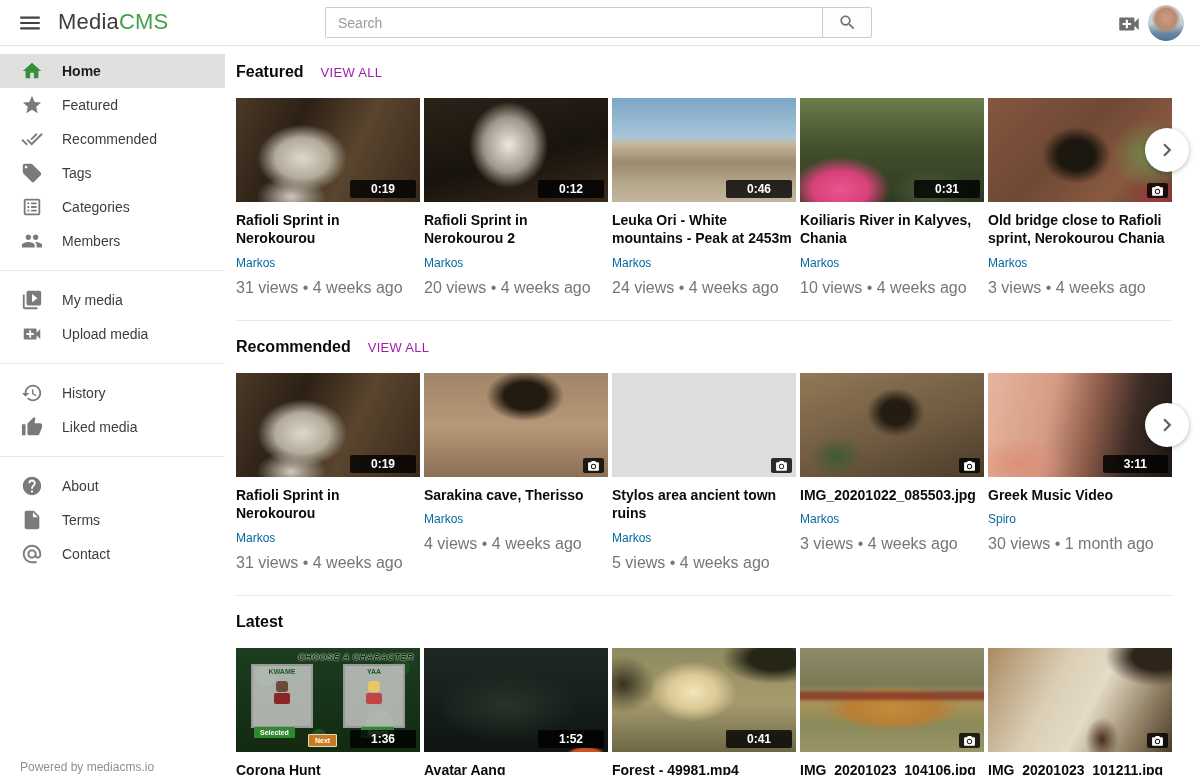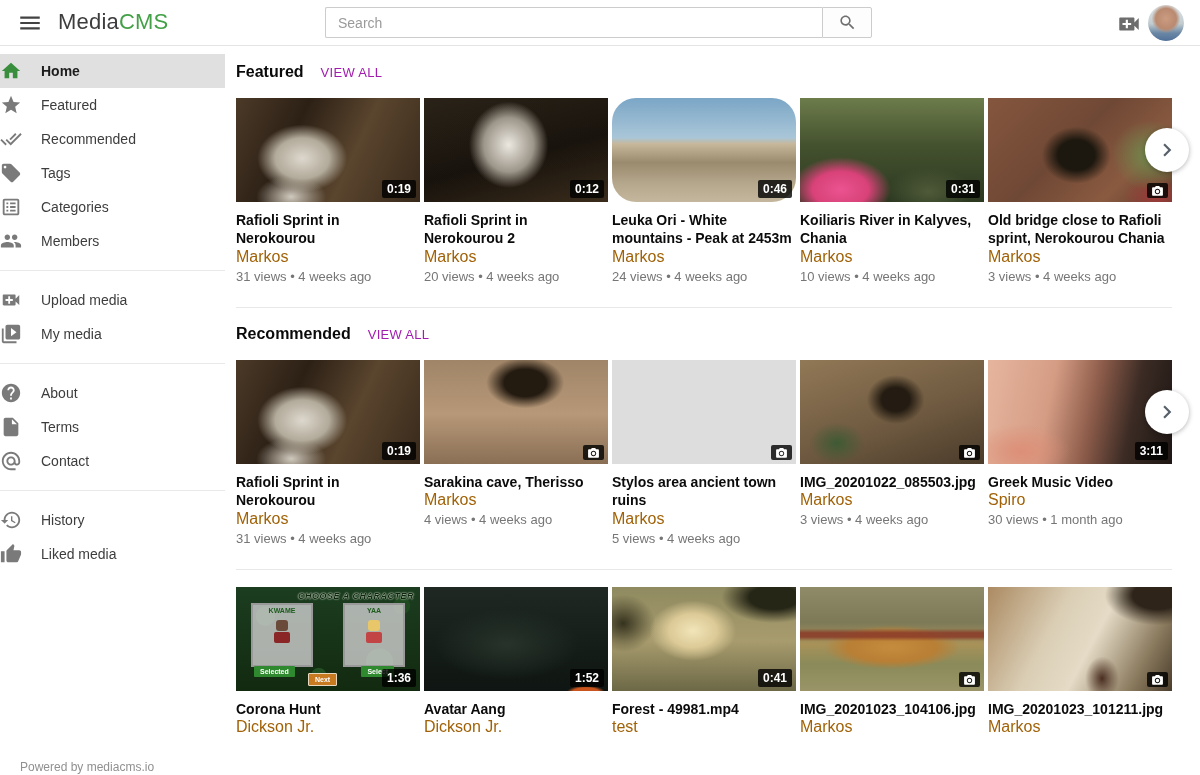--- a/index.html
+++ b/index.html
@@ -29,61 +29,61 @@
     padding:0; border-radius:50%; overflow:hidden; cursor:pointer; }
   .avatar-img { width:36px; height:36px; border-radius:50%;
     background:
       radial-gradient(circle at 50% 38%, #cb9c80 0%, #b98a70 36%, rgba(0,0,0,0) 50%),
       linear-gradient(180deg, #dde3e5 0%, #c2ccd0 52%, #6a88a4 78%, #51709a 100%); }
 
   
   aside { position:absolute; left:0; top:46px; width:225px; height:729px; background:#fff; }
   .nav-group { padding:8px 0 12px; }
   .nav-group + .nav-group { border-top:1px solid #e9e9e9; padding-top:12px; }
-  .nav-item { display:flex; align-items:center; height:34px; gap:19px;
+  .nav-item { display:flex; align-items:center; height:34px; padding-left:21px; gap:19px;
     cursor:pointer; color:#3d3d3d; font-size:14px; }
   .nav-item .nicon { width:22px; height:22px; color:#7a7a7a; flex:0 0 22px; }
   .nav-item.active { background:#e0e0e0; font-weight:bold; color:#1c1c1c; }
   .nav-item.active .nicon { color:#388e3c; }
   .powered { position:absolute; left:20px; bottom:1px; font-size:12px; color:#909090; }
 
   
   main { position:absolute; left:225px; top:46px; right:0; bottom:0; padding:0 28px 0 11px;
     overflow:hidden; }
   section.media-section { padding:17px 0 23px; border-bottom:1px solid #e8e8e8; }
   section.media-section:last-child { border-bottom:none; }
   .sec-head { display:flex; align-items:baseline; gap:17px; margin-bottom:17px; }
   .sec-head h2 { font-size:16px; color:#0a0a0a; }
   .view-all { font-size:13px; color:#a21caf; letter-spacing:.3px; text-decoration:none; }
   .row { position:relative; display:flex; gap:4px; }
   .card { width:184px; flex:0 0 184px; }
   .thumb { position:relative; width:184px; height:104px; background:#ddd; cursor:pointer; }
   .badge { position:absolute; right:4px; bottom:4px; background:rgba(0,0,0,.8); color:#fff;
-    font-size:12px; font-weight:bold; padding:1px 5px; border-radius:2px; line-height:16px; }
+    font-size:12px; font-weight:bold; padding:1px 21px; border-radius:2px; line-height:16px; }
   .badge.photo { padding:2px 4px 0; }
   .badge.photo svg { width:13px; height:13px; }
   .card-title { margin-top:9px; font-size:14px; line-height:1.32; font-weight:bold;
     color:#0b0b0b; cursor:pointer; }
-  .card-author { font-size:16px; color:#a16207; cursor:pointer; }
-  .card-meta { margin-top:3px; font-size:13px; color:#767676; }
+  .card-author { margin-top:8px; font-size:12px; color:#0369a1; cursor:pointer; }
+  .card-meta { margin-top:9px; font-size:16px; color:#767676; }
   .next-btn { position:absolute; right:-17px; top:30px; width:44px; height:44px; border:none;
     border-radius:50%; background:#fff; box-shadow:0 1px 5px rgba(0,0,0,.3); cursor:pointer;
     display:flex; align-items:center; justify-content:center; color:#57606a; z-index:5; }
 
   
   .thumb-waterfall1 { background:
     radial-gradient(ellipse 60px 45px at 36% 58%, #ddd8ce 0%, #b2aa9a 45%, rgba(0,0,0,0) 75%),
     radial-gradient(ellipse 50px 30px at 30% 95%, #cfc9bd 0%, rgba(0,0,0,0) 70%),
     linear-gradient(115deg, #4c3a28 0%, #2c2015 32%, #5a452e 62%, #38291b 100%); }
   .thumb-waterfall2 { background:
     radial-gradient(ellipse 55px 60px at 46% 45%, #ece8e1 0%, #9d968a 45%, rgba(0,0,0,0) 72%),
     linear-gradient(180deg, #27201727 , rgba(0,0,0,0)),
     linear-gradient(165deg, #2b2318 0%, #17120c 55%, #3a2c1c 100%); }
   .thumb-mountains { background:
-    linear-gradient(180deg, #7ba6c6 0%, #a9c6d8 38%, #c7b89c 44%, #9a8a6e 62%, #b5a78c 82%, #c4b79d 100%); border-radius: 24px; }
+    linear-gradient(180deg, #7ba6c6 0%, #a9c6d8 38%, #c7b89c 44%, #9a8a6e 62%, #b5a78c 82%, #c4b79d 100%); }
   .thumb-river { background:
     radial-gradient(ellipse 70px 45px at 22% 88%, #ea5390 0%, #d84278 40%, rgba(0,0,0,0) 72%),
     radial-gradient(ellipse 60px 35px at 70% 90%, #4e5a38 0%, rgba(0,0,0,0) 70%),
     linear-gradient(180deg, #6d7c4b 0%, #45522f 45%, #2c3820 100%); }
   .thumb-bridge { background:
     radial-gradient(ellipse 46px 38px at 48% 55%, #1d180f 0%, #1d180f 40%, rgba(0,0,0,0) 75%),
     radial-gradient(ellipse 55px 50px at 88% 55%, #6f8a4c 0%, rgba(0,0,0,0) 70%),
     radial-gradient(ellipse 50px 30px at 92% 95%, #a03a3a 0%, rgba(0,0,0,0) 70%),
     linear-gradient(135deg, #85563e 0%, #6f4835 45%, #8a5a40 75%, #5e3d2c 100%); }
   .thumb-cave { background:
@@ -226,76 +226,76 @@
                 <path d="M16 11c1.66 0 2.99-1.34 2.99-3S17.66 5 16 5c-1.66 0-3 1.34-3 3s1.34 3 3 3zm-8 0c1.66 0 2.99-1.34 2.99-3S9.66 5 8 5C6.34 5 5 6.34 5 8s1.34 3 3 3zm0 2c-2.33 0-7 1.17-7 3.5V19h14v-2.5c0-2.33-4.67-3.5-7-3.5zm8 0c-.29 0-.62.02-.97.05 1.16.84 1.97 1.97 1.97 3.45V19h6v-2.5c0-2.33-4.67-3.5-7-3.5z"></path>
               </svg>
             </span>
             <span>Members</span>
           </div>
         </div>
         <div class="nav-group">
           <div class="nav-item">
             <span class="nicon">
               <svg width="22" height="22" viewBox="0 0 24 24" fill="currentColor">
+                <path d="M4 6H2v14c0 1.1.9 2 2 2h14v-2H4V6zm16-4H8c-1.1 0-2 .9-2 2v12c0 1.1.9 2 2 2h12c1.1 0 2-.9 2-2V4c0-1.1-.9-2-2-2zm-8 12.5v-9l6 4.5-6 4.5z"></path>
+              </svg>
+            </span>
+            <span>My media</span>
+          </div>
+          <div class="nav-item">
+            <span class="nicon">
+              <svg width="22" height="22" viewBox="0 0 24 24" fill="currentColor">
                 <path d="M17 10.5V7c0-.55-.45-1-1-1H4c-.55 0-1 .45-1 1v10c0 .55.45 1 1 1h12c.55 0 1-.45 1-1v-3.5l4 4v-11l-4 4zM14 13h-3v3H9v-3H6v-2h3V8h2v3h3v2z"></path>
               </svg>
             </span>
             <span>Upload media</span>
           </div>
-          <div class="nav-item">
-            <span class="nicon">
-              <svg width="22" height="22" viewBox="0 0 24 24" fill="currentColor">
-                <path d="M4 6H2v14c0 1.1.9 2 2 2h14v-2H4V6zm16-4H8c-1.1 0-2 .9-2 2v12c0 1.1.9 2 2 2h12c1.1 0 2-.9 2-2V4c0-1.1-.9-2-2-2zm-8 12.5v-9l6 4.5-6 4.5z"></path>
-              </svg>
-            </span>
-            <span>My media</span>
-          </div>
         </div>
         <div class="nav-group">
           <div class="nav-item">
             <span class="nicon">
               <svg width="22" height="22" viewBox="0 0 24 24" fill="currentColor">
+                <path d="M13 3c-4.97 0-9 4.03-9 9H1l3.89 3.89.07.14L9 12H6c0-3.87 3.13-7 7-7s7 3.13 7 7-3.13 7-7 7c-1.93 0-3.68-.79-4.94-2.06l-1.42 1.42C8.27 19.99 10.51 21 13 21c4.97 0 9-4.03 9-9s-4.03-9-9-9zm-1 5v5l4.28 2.54.72-1.21-3.5-2.08V8z"></path>
+              </svg>
+            </span>
+            <span>History</span>
+          </div>
+          <div class="nav-item">
+            <span class="nicon">
+              <svg width="22" height="22" viewBox="0 0 24 24" fill="currentColor">
+                <path d="M1 21h4V9H1v12zm22-11c0-1.1-.9-2-2-2h-6.31l.95-4.57.03-.32c0-.41-.17-.79-.44-1.06L14.17 1 7.58 7.59C7.22 7.95 7 8.45 7 9v10c0 1.1.9 2 2 2h9c.83 0 1.54-.5 1.84-1.22l3.02-7.05c.09-.23.14-.47.14-.73v-2z"></path>
+              </svg>
+            </span>
+            <span>Liked media</span>
+          </div>
+        </div>
+        <div class="nav-group">
+          <div class="nav-item">
+            <span class="nicon">
+              <svg width="22" height="22" viewBox="0 0 24 24" fill="currentColor">
                 <path d="M12 2C6.48 2 2 6.48 2 12s4.48 10 10 10 10-4.48 10-10S17.52 2 12 2zm1 17h-2v-2h2v2zm2.07-7.75l-.9.92C13.45 12.9 13 13.5 13 15h-2v-.5c0-1.1.45-2.1 1.17-2.83l1.24-1.26c.37-.36.59-.86.59-1.41 0-1.1-.9-2-2-2s-2 .9-2 2H8c0-2.21 1.79-4 4-4s4 1.79 4 4c0 .88-.36 1.68-.93 2.25z"></path>
               </svg>
             </span>
             <span>About</span>
           </div>
           <div class="nav-item">
             <span class="nicon">
               <svg width="22" height="22" viewBox="0 0 24 24" fill="currentColor">
                 <path d="M6 2c-1.1 0-1.99.9-1.99 2L4 20c0 1.1.89 2 1.99 2H18c1.1 0 2-.9 2-2V8l-6-6H6zm7 7V3.5L18.5 9H13z"></path>
               </svg>
             </span>
             <span>Terms</span>
           </div>
           <div class="nav-item">
             <span class="nicon">
               <svg width="22" height="22" viewBox="0 0 24 24" fill="currentColor">
                 <path d="M12 2C6.48 2 2 6.48 2 12s4.48 10 10 10h5v-2h-5c-4.34 0-8-3.66-8-8s3.66-8 8-8 8 3.66 8 8v1.43c0 .79-.71 1.57-1.5 1.57s-1.5-.78-1.5-1.57V12c0-2.76-2.24-5-5-5s-5 2.24-5 5 2.24 5 5 5c1.38 0 2.64-.56 3.54-1.47.65.89 1.77 1.47 2.96 1.47 1.97 0 3.5-1.6 3.5-3.57V12c0-5.52-4.48-10-10-10zm0 13c-1.66 0-3-1.34-3-3s1.34-3 3-3 3 1.34 3 3-1.34 3-3 3z"></path>
               </svg>
             </span>
             <span>Contact</span>
-          </div>
-        </div>
-        <div class="nav-group">
-          <div class="nav-item">
-            <span class="nicon">
-              <svg width="22" height="22" viewBox="0 0 24 24" fill="currentColor">
-                <path d="M13 3c-4.97 0-9 4.03-9 9H1l3.89 3.89.07.14L9 12H6c0-3.87 3.13-7 7-7s7 3.13 7 7-3.13 7-7 7c-1.93 0-3.68-.79-4.94-2.06l-1.42 1.42C8.27 19.99 10.51 21 13 21c4.97 0 9-4.03 9-9s-4.03-9-9-9zm-1 5v5l4.28 2.54.72-1.21-3.5-2.08V8z"></path>
-              </svg>
-            </span>
-            <span>History</span>
-          </div>
-          <div class="nav-item">
-            <span class="nicon">
-              <svg width="22" height="22" viewBox="0 0 24 24" fill="currentColor">
-                <path d="M1 21h4V9H1v12zm22-11c0-1.1-.9-2-2-2h-6.31l.95-4.57.03-.32c0-.41-.17-.79-.44-1.06L14.17 1 7.58 7.59C7.22 7.95 7 8.45 7 9v10c0 1.1.9 2 2 2h9c.83 0 1.54-.5 1.84-1.22l3.02-7.05c.09-.23.14-.47.14-.73v-2z"></path>
-              </svg>
-            </span>
-            <span>Liked media</span>
           </div>
         </div>
       </nav>
     <div class="powered">Powered by mediacms.io</div>
   </aside>
 
   <main id="main">
       <section class="media-section">
         <div class="sec-head">
           <h2>Featured</h2>
@@ -412,20 +412,23 @@
           <button class="next-btn">
             <span>
               <svg width="26" height="26" viewBox="0 0 24 24" fill="currentColor">
                 <path d="M10 6L8.59 7.41 13.17 12l-4.58 4.59L10 18l6-6z"></path>
               </svg>
             </span>
           </button>
         </div>
       </section>
       <section class="media-section">
+        <div class="sec-head">
+          <h2>Latest</h2>
+        </div>
         <div class="row">
           <div class="card">
             <div class="thumb thumb-game">
               <div>
                 <div class="game-title">CHOOSE A CHARACTER</div>
                 <div class="game-box left">
                   <div class="game-name">KWAME</div>
                   <div class="game-char">
                     <div class="head"></div>
                     <div class="body"></div>

